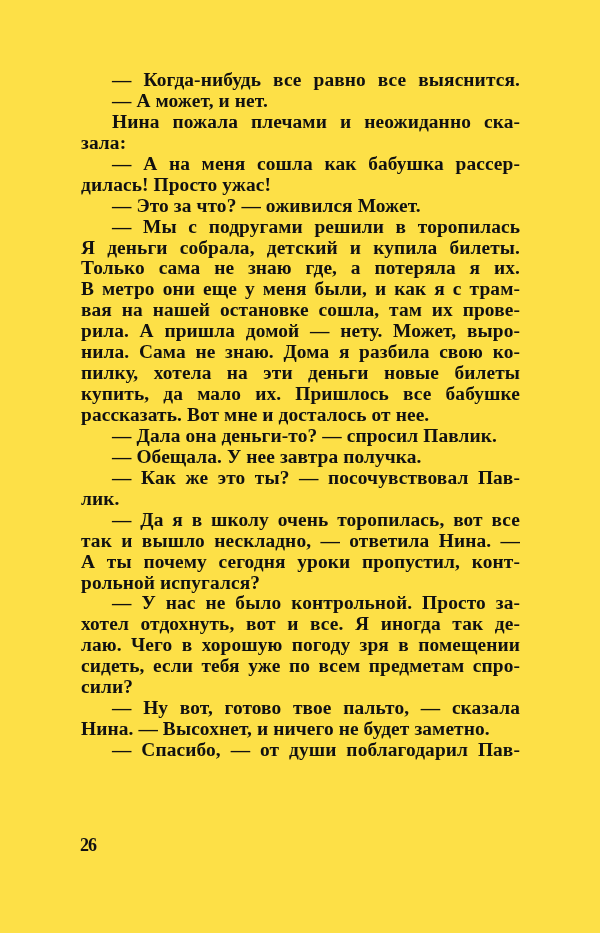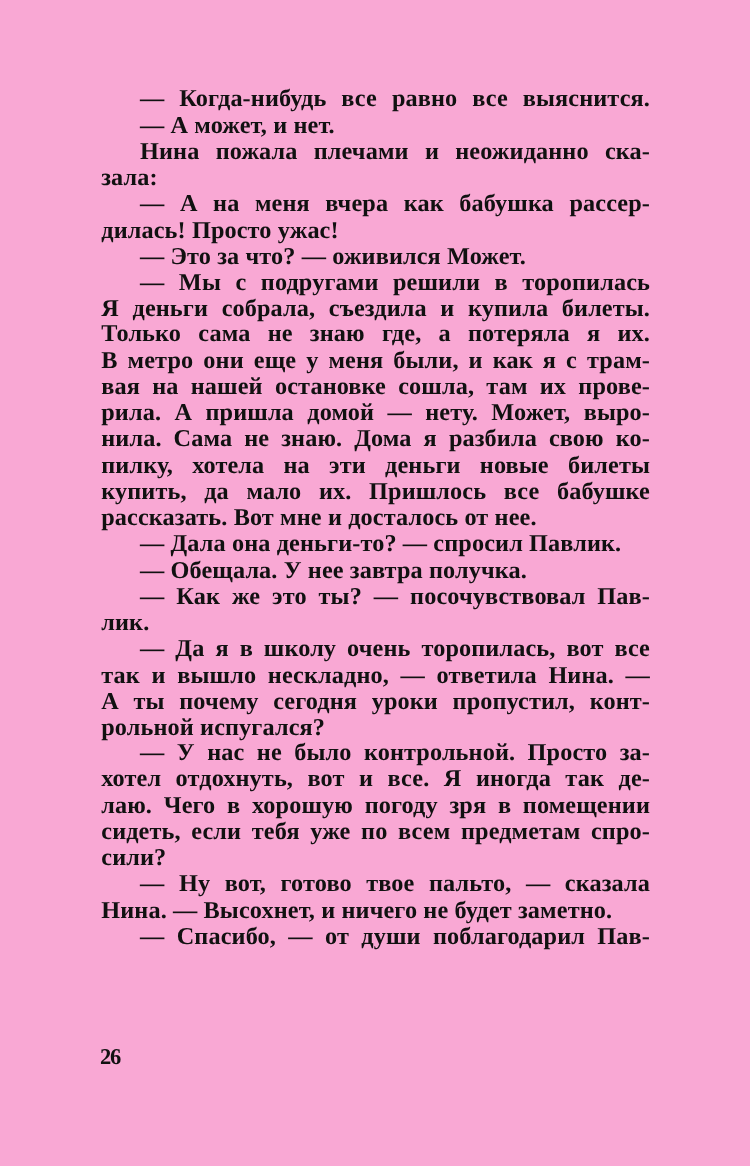--- a/index.html
+++ b/index.html
@@ -10,21 +10,21 @@
     body {
       width: 600px;
       height: 933px;
       position: relative;
       overflow: hidden;
     }
     .page {
       position: absolute;
       left: 0; top: 0;
       width: 600px; height: 933px;
-      background: #f9a8d4;
+      background: #fde047;
     }
     .text-block {
       position: absolute;
       left: 81px;
       top: 70px;
       width: 439px;
       font-family: "Liberation Serif", "DejaVu Serif", serif;
       font-size: 19.4px;
       line-height: 20.94px;
       color: #111111;
@@ -55,25 +55,25 @@
   </style>
 </head>
 <body>
 
 <div class="page">
   <div class="text-block" id="text-block">
       <span class="line indent">— Когда-нибудь все равно все выяснится.</span>
       <span class="line indent last">— А может, и нет.</span>
       <span class="line indent">Нина пожала плечами и неожиданно ска-</span>
       <span class="line last">зала:</span>
-      <span class="line indent">— А на меня вчера как бабушка рассер-</span>
+      <span class="line indent">— А на меня сошла как бабушка рассер-</span>
       <span class="line last">дилась! Просто ужас!</span>
       <span class="line indent last">— Это за что? — оживился Может.</span>
       <span class="line indent">— Мы с подругами решили в торопилась</span>
-      <span class="line">Я деньги собрала, съездила и купила билеты.</span>
+      <span class="line">Я деньги собрала, детский и купила билеты.</span>
       <span class="line">Только сама не знаю где, а потеряла я их.</span>
       <span class="line">В метро они еще у меня были, и как я с трам-</span>
       <span class="line">вая на нашей остановке сошла, там их прове-</span>
       <span class="line">рила. А пришла домой — нету. Может, выро-</span>
       <span class="line">нила. Сама не знаю. Дома я разбила свою ко-</span>
       <span class="line">пилку, хотела на эти деньги новые билеты</span>
       <span class="line">купить, да мало их. Пришлось все бабушке</span>
       <span class="line last">рассказать. Вот мне и досталось от нее.</span>
       <span class="line indent last">— Дала она деньги-то? — спросил Павлик.</span>
       <span class="line indent last">— Обещала. У нее завтра получка.</span>

